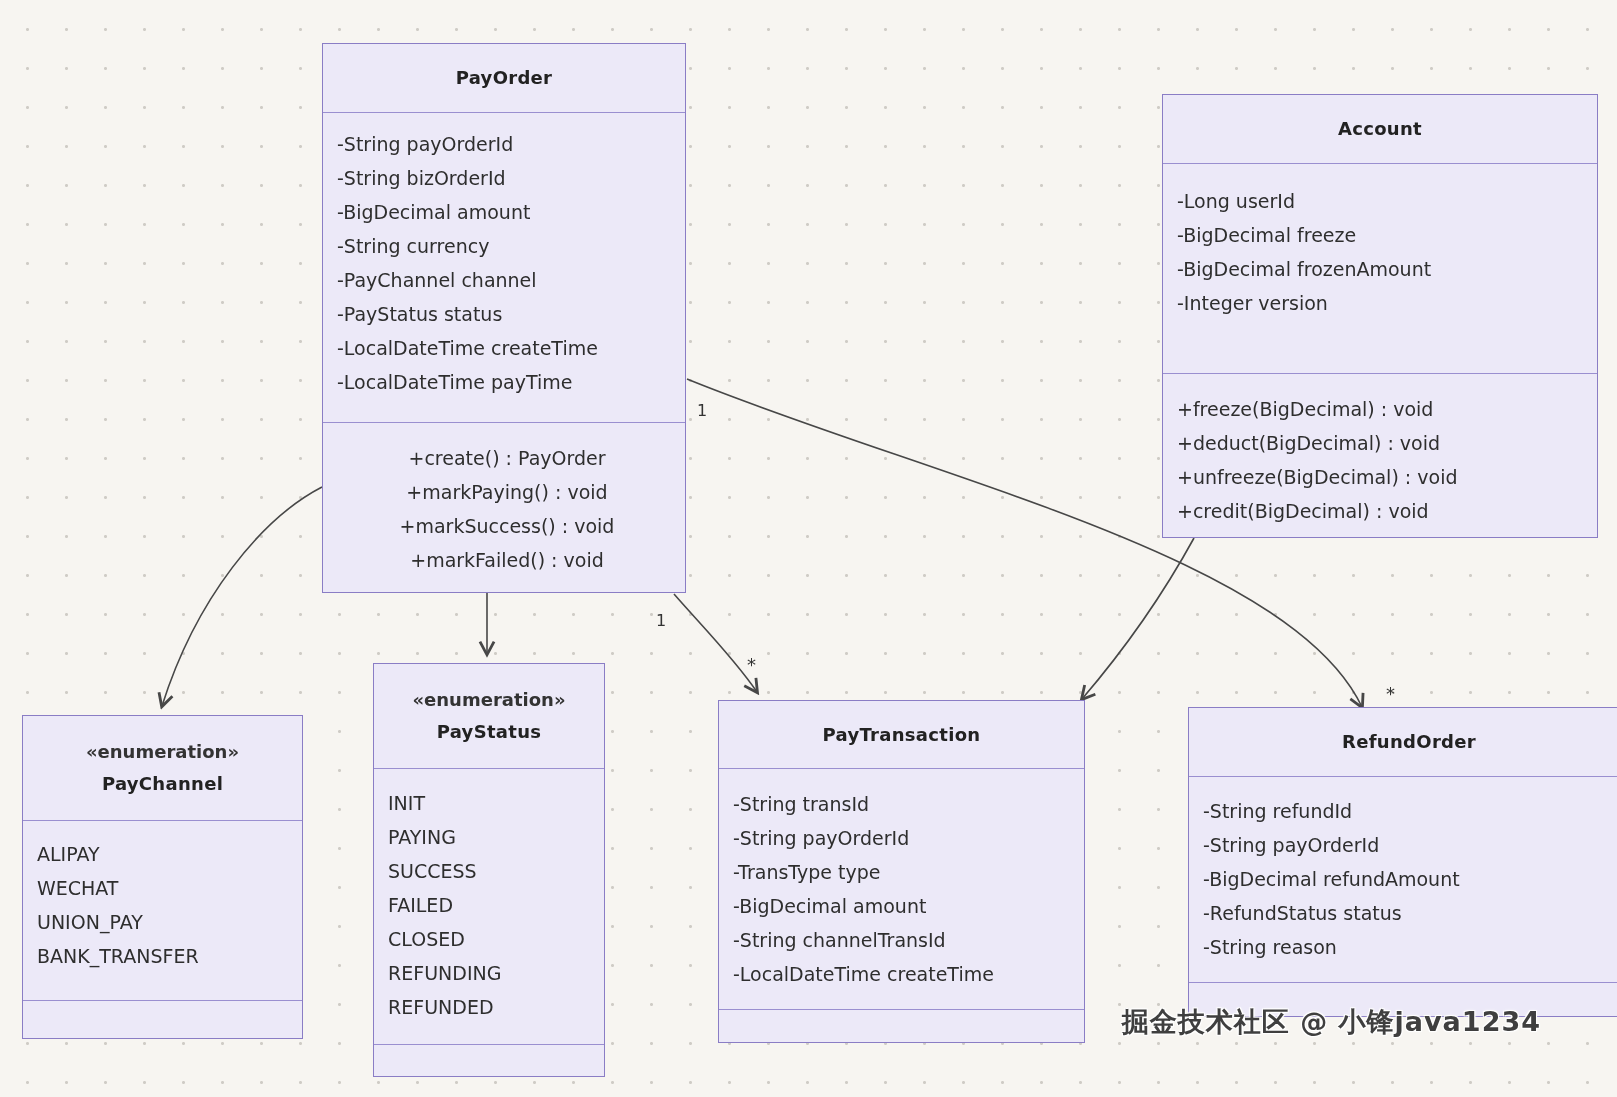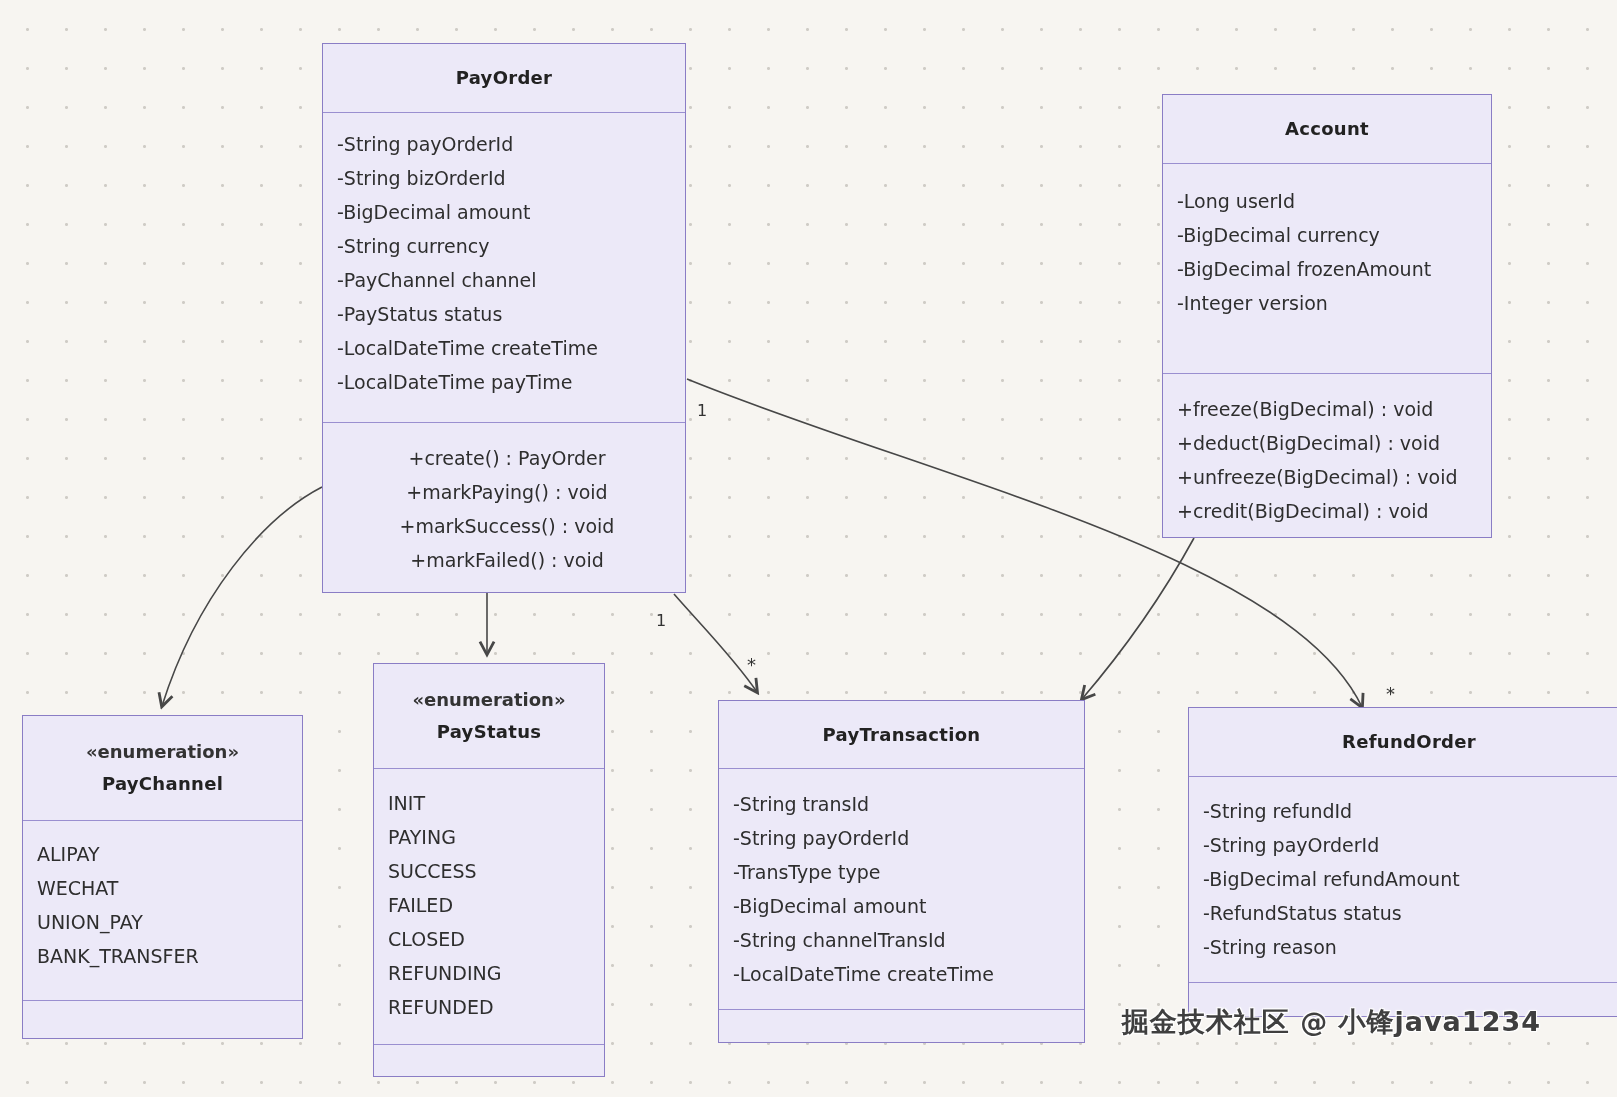--- a/index.html
+++ b/index.html
@@ -109,27 +109,27 @@
         <div>-LocalDateTime payTime</div>
       </div>
     <div class="sec grow" style="padding-top:18px;text-align:center;">
         <div>+create() : PayOrder</div>
         <div>+markPaying() : void</div>
         <div>+markSuccess() : void</div>
         <div>+markFailed() : void</div>
       </div>
   </div>
 
-  <div class="uml-box" style="left:1162px;top:94px;width:330px;height:444px;">
+  <div class="uml-box" style="left:1162px;top:94px;width:436px;height:444px;">
     <div class="hdr" style="height:68px;">
       <div class="title">Account</div>
     </div>
     <div class="sec" style="height:210px;padding-top:20px;">
         <div>-Long userId</div>
-        <div>-BigDecimal currency</div>
+        <div>-BigDecimal freeze</div>
         <div>-BigDecimal frozenAmount</div>
         <div>-Integer version</div>
       </div>
     <div class="sec grow" style="padding-top:18px;">
         <div>+freeze(BigDecimal) : void</div>
         <div>+deduct(BigDecimal) : void</div>
         <div>+unfreeze(BigDecimal) : void</div>
         <div>+credit(BigDecimal) : void</div>
       </div>
   </div>

